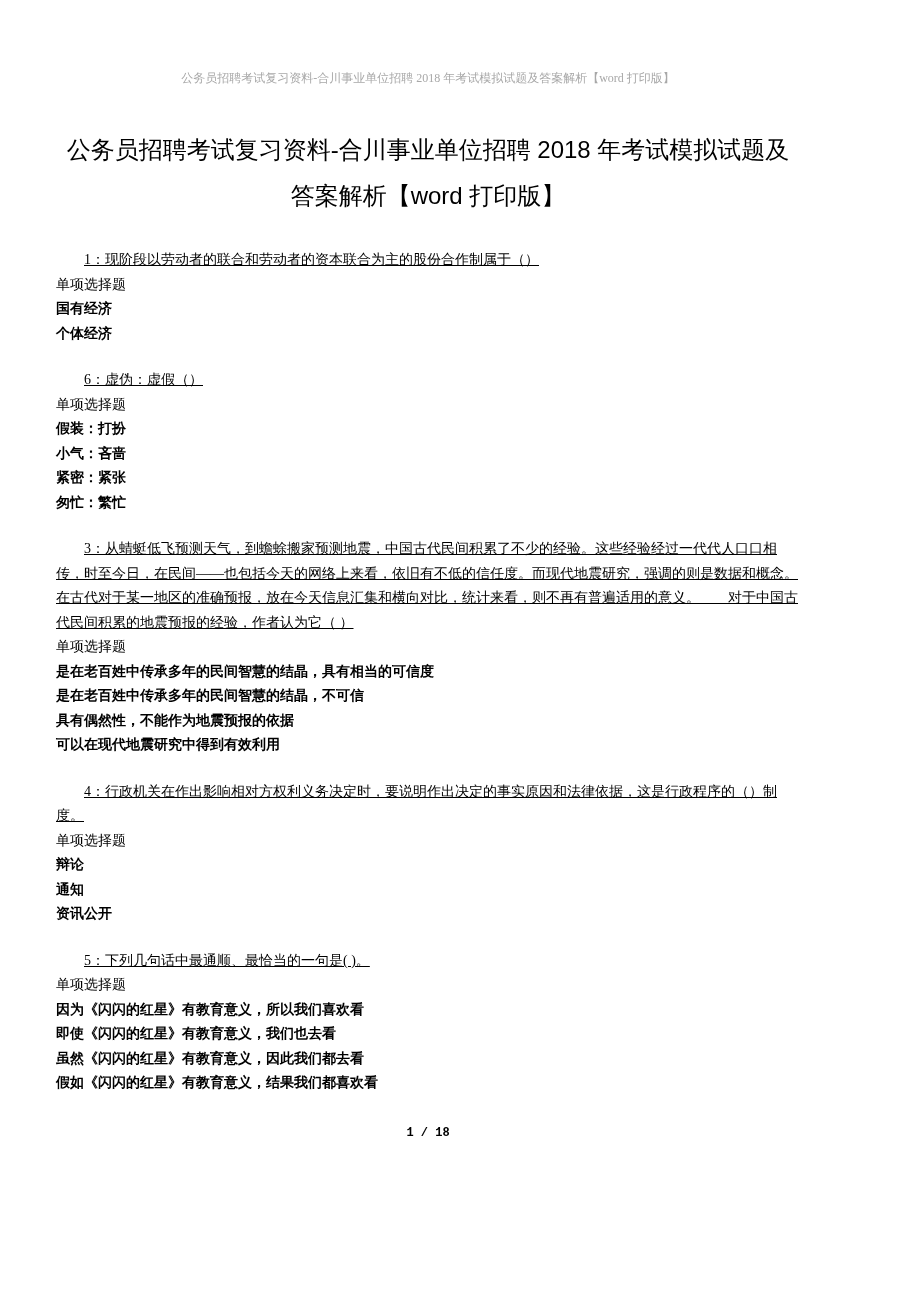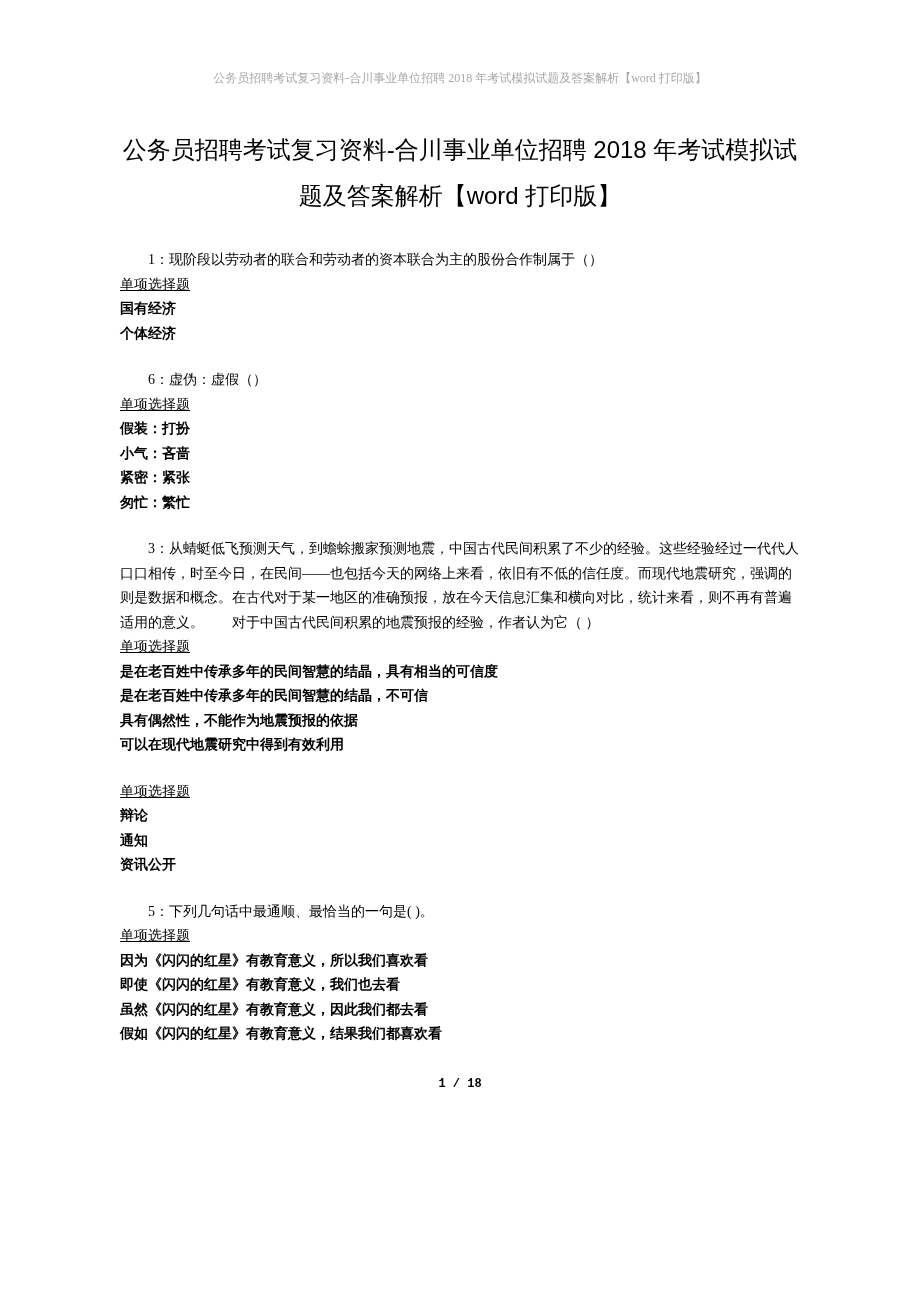--- a/index.html
+++ b/index.html
@@ -3,21 +3,21 @@
 <meta charset="utf-8">
 <style>
   body {
     margin: 0;
     padding: 0;
     background: #ffffff;
     font-family: "SimSun", "宋体", serif;
     width: 920px;
   }
   .page {
-    padding: 70px 120px 40px 120px;
+    padding: 70px 120px 40px 56px;
     box-sizing: border-box;
   }
   .header-line {
     color: #a8a8a8;
     font-size: 12px;
     text-align: center;
     font-family: "SimSun", "宋体", serif;
     margin-bottom: 40px;
   }
   .title {
@@ -28,24 +28,24 @@
     margin-bottom: 30px;
     font-weight: normal;
   }
   .content {
     font-size: 14px;
     line-height: 1.75;
     color: #000000;
   }
   .question-stem {
     text-indent: 2em;
+    text-decoration: underline;
   }
   .question-type {
     text-indent: 0;
-    text-decoration: underline;
   }
   .option {
     text-indent: 0;
     font-weight: bold;
   }
   .block {
     margin-bottom: 22px;
   }
   .footer {
     text-align: center;
@@ -85,20 +85,21 @@
     <div class="block">
       <div class="question-stem">3：从蜻蜓低飞预测天气，到蟾蜍搬家预测地震，中国古代民间积累了不少的经验。这些经验经过一代代人口口相传，时至今日，在民间——也包括今天的网络上来看，依旧有不低的信任度。而现代地震研究，强调的则是数据和概念。在古代对于某一地区的准确预报，放在今天信息汇集和横向对比，统计来看，则不再有普遍适用的意义。　　对于中国古代民间积累的地震预报的经验，作者认为它（  ）</div>
       <div class="question-type">单项选择题</div>
       <div class="option">是在老百姓中传承多年的民间智慧的结晶，具有相当的可信度</div>
       <div class="option">是在老百姓中传承多年的民间智慧的结晶，不可信</div>
       <div class="option">具有偶然性，不能作为地震预报的依据</div>
       <div class="option">可以在现代地震研究中得到有效利用</div>
     </div>
 
     <div class="block">
+      <div class="question-stem">4：行政机关在作出影响相对方权利义务决定时，要说明作出决定的事实原因和法律依据，这是行政程序的（）制度。</div>
       <div class="question-type">单项选择题</div>
       <div class="option">辩论</div>
       <div class="option">通知</div>
       <div class="option">资讯公开</div>
     </div>
 
     <div class="block">
       <div class="question-stem">5：下列几句话中最通顺、最恰当的一句是( )。</div>
       <div class="question-type">单项选择题</div>
       <div class="option">因为《闪闪的红星》有教育意义，所以我们喜欢看</div>

